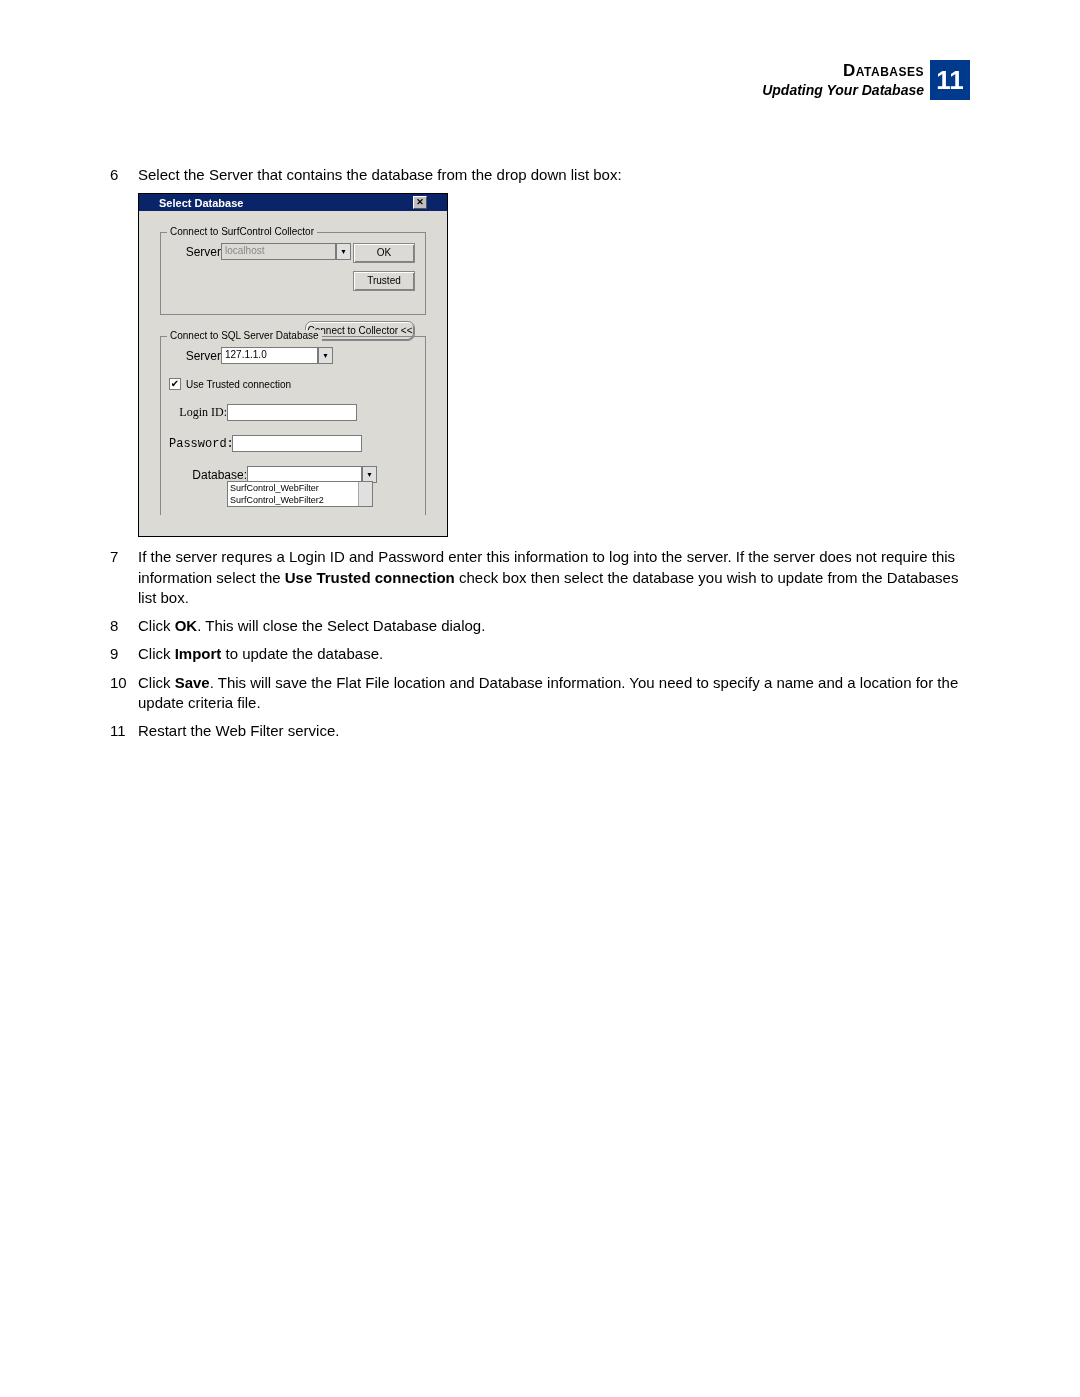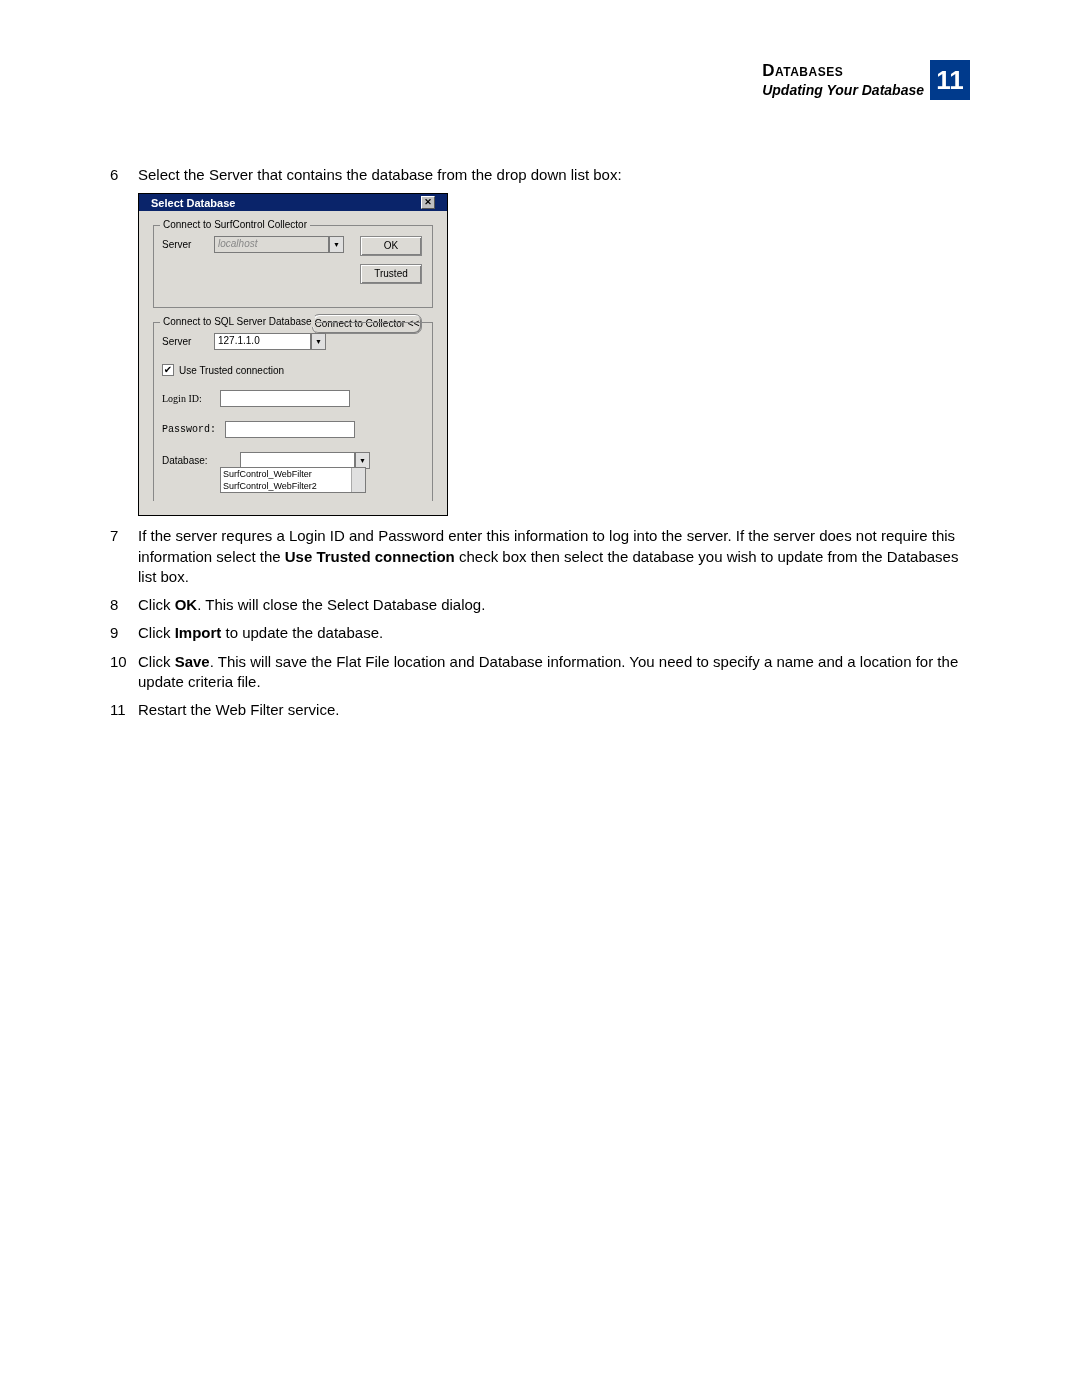--- a/index.html
+++ b/index.html
@@ -20,21 +20,21 @@
   
   .header {
     position: absolute;
     top: 60px;
     right: 110px;
     display: flex;
     align-items: center;
     gap: 6px;
   }
   .header-text {
-    text-align: left;
+    text-align: right;
     line-height: 1.2;
   }
   .header-title {
     font-variant: small-caps;
     font-weight: bold;
     font-size: 17px;
     letter-spacing: 0.5px;
   }
   .header-sub {
     font-style: italic;
@@ -80,61 +80,62 @@
     border: 1px solid #000;
     background: #dcdad5;
     font-family: Tahoma, sans-serif;
     font-size: 10px;
     color: #000;
   }
   .titlebar {
     background: #0a246a;
     color: #fff;
     font-weight: bold;
-    padding: 2px 12px;
+    padding: 2px 20px;
     display: flex;
     justify-content: space-between;
     align-items: center;
     font-size: 11px;
   }
   .close-btn {
     width: 14px;
     height: 13px;
     background: #bfbfbf;
     border: 1px solid #fff;
     border-right-color:#555;
     border-bottom-color:#555;
     font-size: 9px;
     line-height: 10px;
     text-align: center;
     color:#000;
     font-weight:bold;
   }
   .groupbox {
-    margin: 14px;
+    margin: 21px;
     border: 1px solid #888;
     padding: 10px 8px 8px 8px;
     position: relative;
   }
   .groupbox-label {
     position: absolute;
     top: -7px;
     left: 6px;
     background: #dcdad5;
     padding: 0 3px;
     font-size: 10px;
   }
   .field-row {
     display: flex;
     align-items: center;
     margin-bottom: 8px;
   }
   .field-label {
     width: 52px;
-    font-size: 10px;
+    font-size: 12px;
+    text-align: right;
   }
   .field-input {
     border: 1px solid #7a7a7a;
     background: #fff;
     height: 17px;
     font-size: 10px;
     padding: 1px 3px;
     flex: 0 0 auto;
   }
   .field-input.disabled { background:#dcdad5; color:#888; }
@@ -232,21 +233,21 @@
     <div class="dialog">
       <div class="titlebar">
         <span>Select Database</span>
         <span class="close-btn">✕</span>
       </div>
 
       <div class="groupbox" style="position:relative; padding-bottom:46px;">
         <div class="groupbox-label">Connect to SurfControl Collector</div>
         <div class="field-row">
           <div class="field-label">Server</div>
-          <div class="field-input disabled" style="width:115px;font-style:italic;">localhost</div>
+          <div class="field-input disabled" style="width:115px;">localhost</div>
           <div class="dropdown-btn">▼</div>
         </div>
         <div class="right-col">
           <div class="win-btn">OK</div>
           <div class="win-btn">Trusted</div>
           <div style="height:14px;"></div>
           <div class="win-btn wide">Connect to Collector &lt;&lt;</div>
         </div>
       </div>
 

